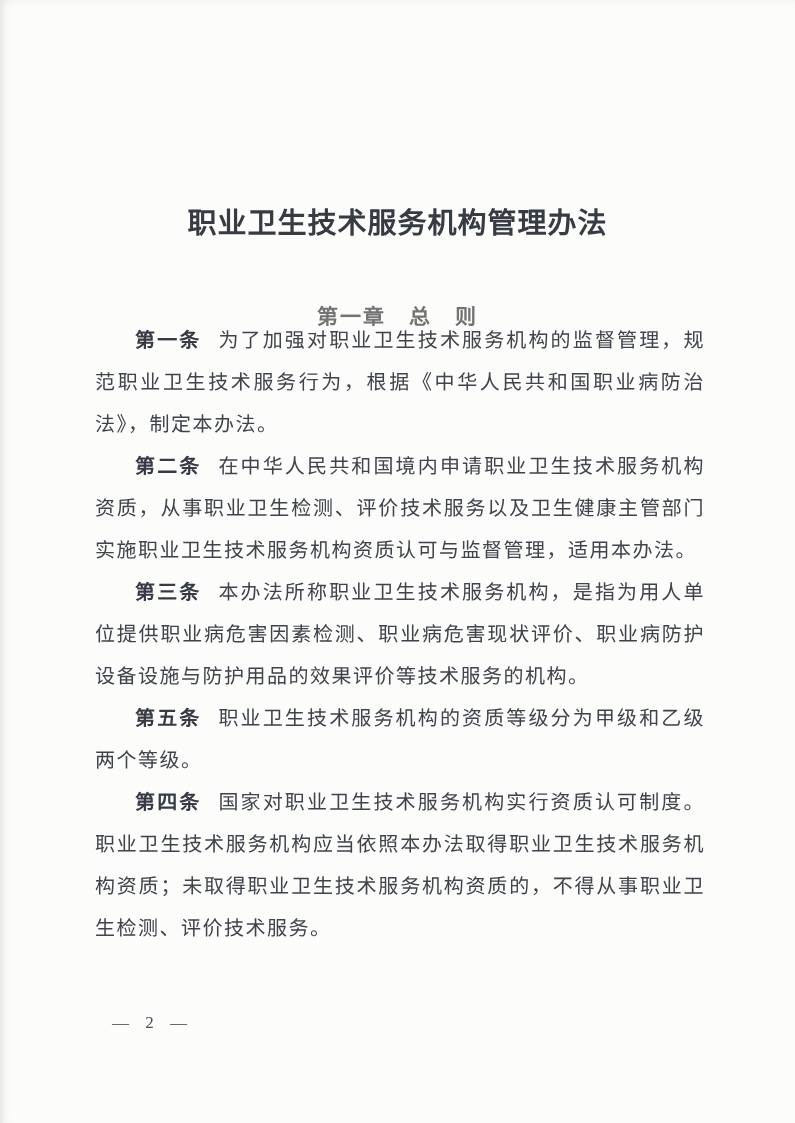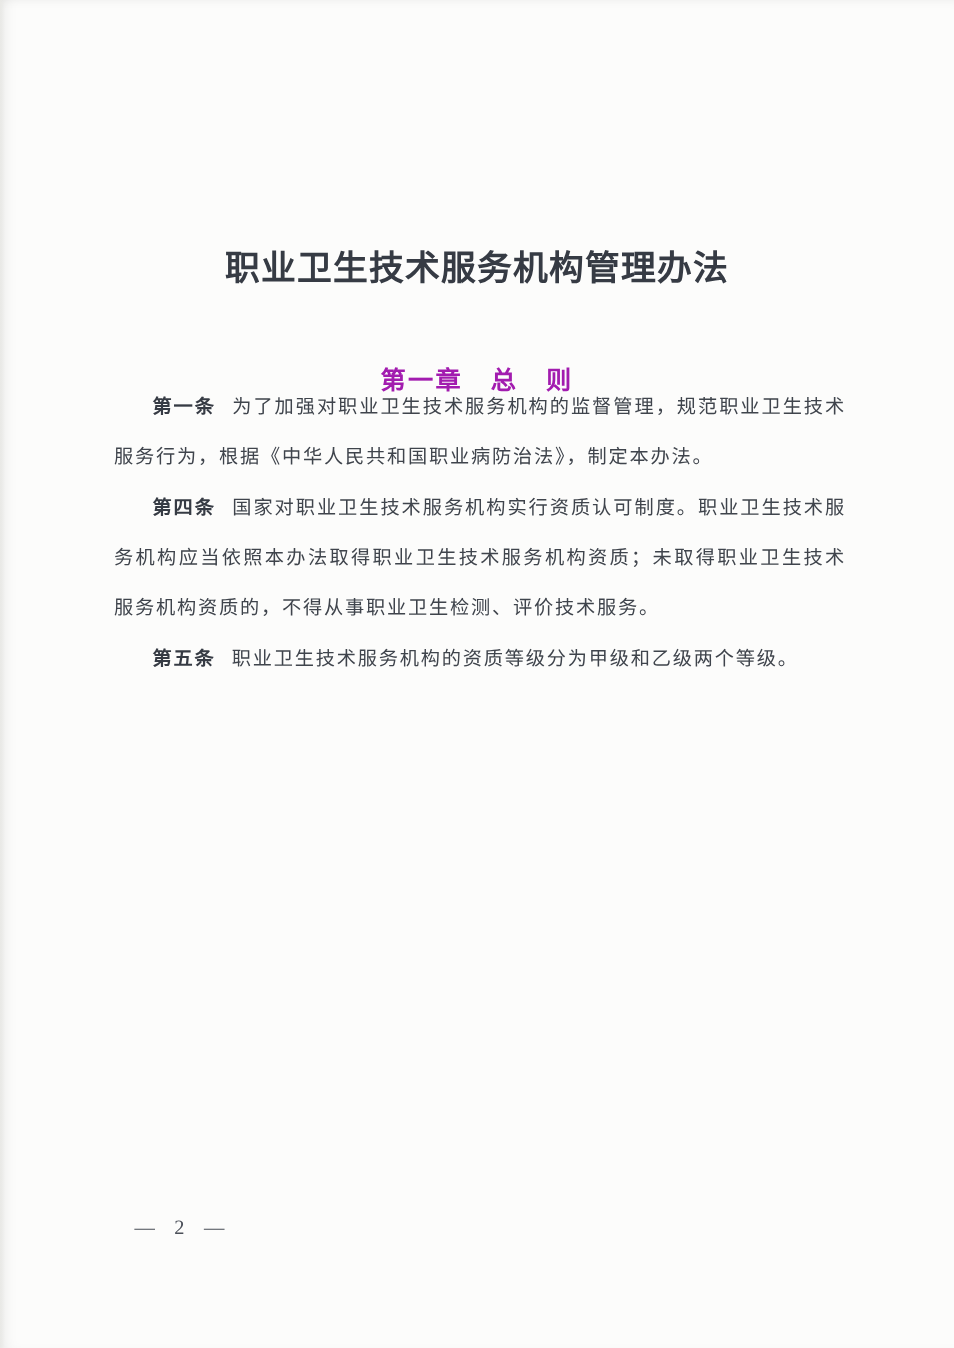--- a/index.html
+++ b/index.html
@@ -33,29 +33,29 @@
   }
   .chapter-heading {
     position: absolute;
     top: 283px;
     left: 0;
     width: 100%;
     text-align: center;
     font-size: 21px;
     font-weight: 700;
     letter-spacing: 2px;
-    color: #a21caf;
+    color: #737373;
     font-family: "Liberation Sans", sans-serif;
   }
   .doc-body {
     position: absolute;
     top: 319px;
     left: 95px;
     width: 610px;
-    font-size: 16px;
+    font-size: 20px;
     line-height: 42px;
     letter-spacing: 1.5px;
   }
   .article {
     margin: 0;
     text-indent: 2em;
     text-align: justify;
   }
   .article-label {
     font-weight: 700;
@@ -76,17 +76,19 @@
 <body>
 
 <div class="scan-edge"></div>
 
 <h1 class="doc-title">职业卫生技术服务机构管理办法</h1>
 
 <h2 class="chapter-heading">第一章　总　则</h2>
 
 <div class="doc-body">
   <p class="article"><span class="article-label">第一条</span><span class="article-text">为了加强对职业卫生技术服务机构的监督管理，规范职业卫生技术服务行为，根据《中华人民共和国职业病防治法》，制定本办法。</span></p>
+  <p class="article"><span class="article-label">第二条</span><span class="article-text">在中华人民共和国境内申请职业卫生技术服务机构资质，从事职业卫生检测、评价技术服务以及卫生健康主管部门实施职业卫生技术服务机构资质认可与监督管理，适用本办法。</span></p>
+  <p class="article"><span class="article-label">第三条</span><span class="article-text">本办法所称职业卫生技术服务机构，是指为用人单位提供职业病危害因素检测、职业病危害现状评价、职业病防护设备设施与防护用品的效果评价等技术服务的机构。</span></p>
+  <p class="article"><span class="article-label">第五条</span><span class="article-text">职业卫生技术服务机构的资质等级分为甲级和乙级两个等级。</span></p>
   <p class="article"><span class="article-label">第四条</span><span class="article-text">国家对职业卫生技术服务机构实行资质认可制度。职业卫生技术服务机构应当依照本办法取得职业卫生技术服务机构资质；未取得职业卫生技术服务机构资质的，不得从事职业卫生检测、评价技术服务。</span></p>
-  <p class="article"><span class="article-label">第五条</span><span class="article-text">职业卫生技术服务机构的资质等级分为甲级和乙级两个等级。</span></p>
 </div>
 
 <div class="page-number">—  2  —</div>
 
 </body></html>

